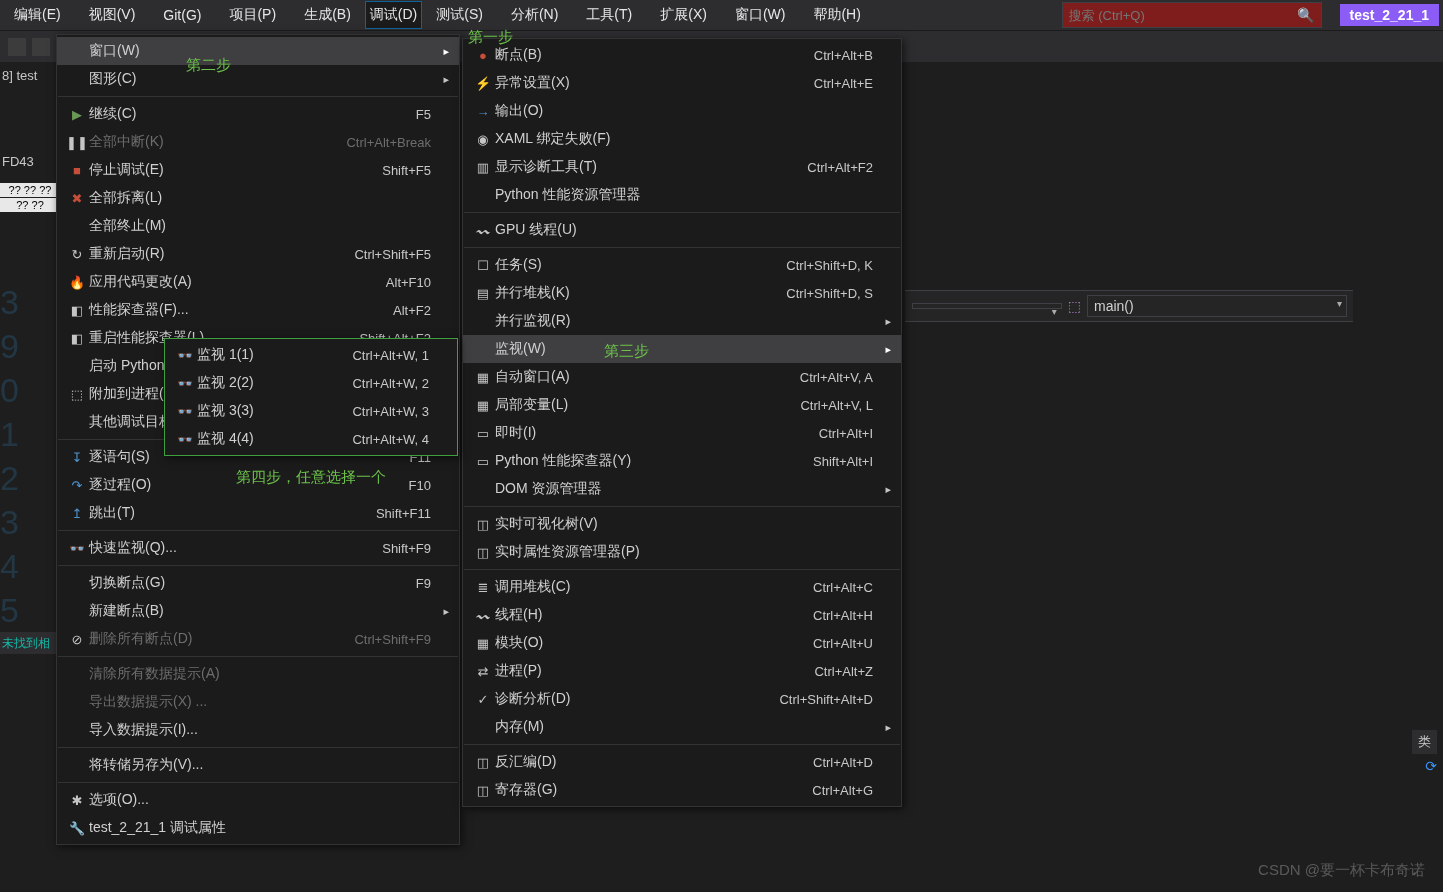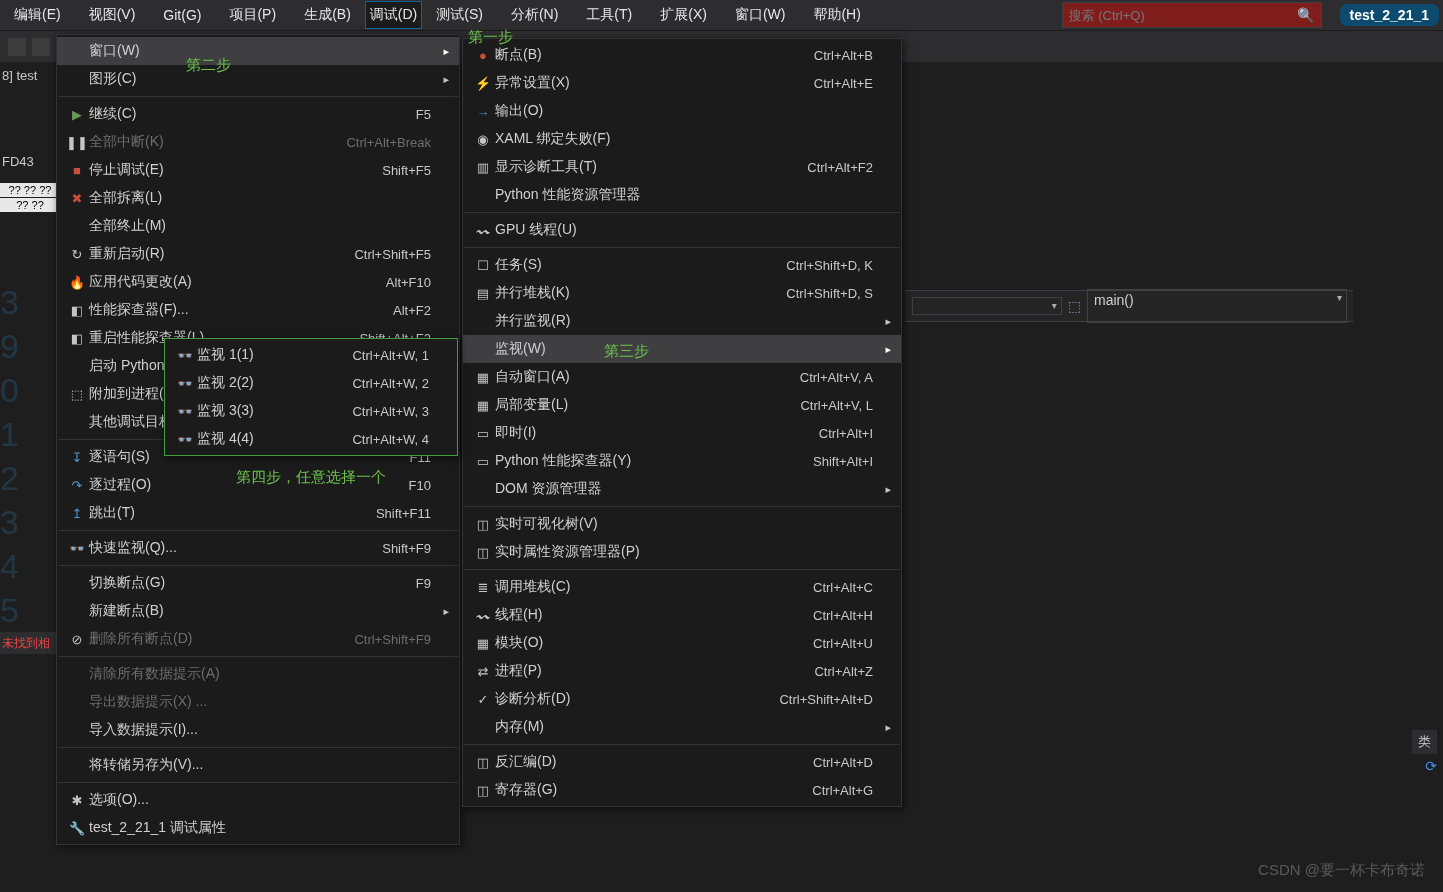--- a/index.html
+++ b/index.html
@@ -4,33 +4,33 @@
 <style>
   * { margin:0; padding:0; box-sizing:border-box; font-family:"Microsoft YaHei","Segoe UI",sans-serif; }
   body { background:#1e1e1e; color:#d0d0d0; width:1443px; height:892px; overflow:hidden; position:relative; font-size:14px; }
   
   .menubar { height:30px; display:flex; align-items:center; background:#2d2d30; }
   .menubar .mi { padding:5px 14px; color:#e6e6e6; cursor:default; }
   .menubar .mi.active { border:1px solid #0e639c; background:#1b1b1c; padding:4px 4px; }
   .search-wrap { margin-left:auto; display:flex; align-items:center; background:#7f1d1d; border:1px solid #3f3f46; height:24px; width:260px; padding:12px 6px; }
   .search-wrap input { flex:1; background:transparent; border:none; color:#ccc; font-size:13px; outline:none; }
   .search-wrap .mag { color:#ccc; font-size:14px; }
-  .proj-name { background:#0c4a6e; color:#fff; margin:0 4px 0 18px; padding:3px 10px; font-weight:bold;border-radius:7px; }
+  .proj-name { background:#8b5cf6; color:#fff; margin:0 4px 0 18px; padding:3px 10px; font-weight:bold; }
   
   .toolbar2 { height:32px; background:#2d2d30; border-top:1px solid #1b1b1c; display:flex; align-items:center; padding-left:8px; gap:6px;}
   .tbicon { width:18px; height:18px; background:#3c3c3c; }
   
   .left-col { position:absolute; left:0; top:62px; width:60px;text-align:center; }
   .lc-row { height:26px; display:flex; align-items:center; color:#c8c8c8; padding-left:2px; font-size:13px; }
   .lc-box { background:#e8e8e8; color:#000; font-size:11px; padding:1px 3px; margin:1px 0;}
   
   .gutter { position:absolute; left:0; top:280px; color:#2a5a7a; font-size:34px; line-height:44px; opacity:.4; width:14px; text-align:right;}
   
   .crumbbar { position:absolute; left:905px; right:90px; top:290px; height:32px; background:#252526; display:flex; align-items:center; justify-content:flex-end; padding-right:6px; gap:6px; border-top:1px solid #3f3f46; border-bottom:1px solid #3f3f46;}
-  .crumbbar .sel { border:1px solid #3f3f46; padding:2px 20px 14px 6px; position:relative; color:#d0d0d0;}
+  .crumbbar .sel { border:1px solid #3f3f46; padding:2px 20px 2px 6px; position:relative; color:#d0d0d0;}
   .crumbbar .cube { color:#b080d0; }
   .crumbbar .dd::after{content:"▾"; position:absolute; right:4px; color:#aaa; font-size:10px;}
   
   .menu { position:absolute; background:#1b1b1c; border:1px solid #333; box-shadow:2px 2px 8px rgba(0,0,0,.6); padding:2px 0; }
   .menu .row { display:flex; align-items:center; height:28px; padding:0 28px 0 8px; white-space:nowrap; position:relative;}
   .menu .row.highlight { background:#3f3f41; }
   .menu .row.disabled { color:#6d6d6d; }
   .menu .ico { width:24px; display:inline-flex; justify-content:center; color:#c5c5c5; font-size:13px;}
   .menu .ico.orange { color:#d19a4b; }
   .menu .ico.red { color:#c74e39; }
@@ -39,21 +39,21 @@
   .menu .label { flex:0 0 auto; padding-right:30px; }
   .menu .sc { margin-left:auto; color:#c8c8c8; font-size:13px; }
   .menu .row.disabled .sc{ color:#6d6d6d;}
   .menu .sep { height:1px; background:#333; margin:3px 1px; }
   .menu .arrow::after { content:"▸"; position:absolute; right:10px; color:#c5c5c5; font-size:11px;}
   .menu .row.highlight.arrow::after{ color:#fff;}
   
   .ann { position:absolute; color:#6cc24a; font-size:15px; z-index:50; pointer-events:none;}
   .box-green { border:1px solid #3ea03e; }
   
-  .botline { position:absolute; left:0; top:632px; width:60px; height:22px; background:#2d2d30; color:#ef4444; font-size:12px; display:flex; align-items:center; padding-left:2px;}
+  .botline { position:absolute; left:0; top:632px; width:60px; height:22px; background:#2d2d30; color:#14b8a6; font-size:12px; display:flex; align-items:center; padding-left:2px;}
   
   .rt-lbl { position:absolute; right:6px; top:730px; height:24px; background:#2d2d30; color:#c8c8c8; font-size:13px; display:flex; align-items:center; padding:0 6px;}
   .refresh { position:absolute; right:6px; top:758px; color:#3794ff; font-size:14px; }
   
   .wm { position:absolute; right:18px; bottom:12px; color:#8a8a8a; font-size:15px; opacity:.55;}
 </style>
 </head>
 <body>
 
 <div class="menubar">

